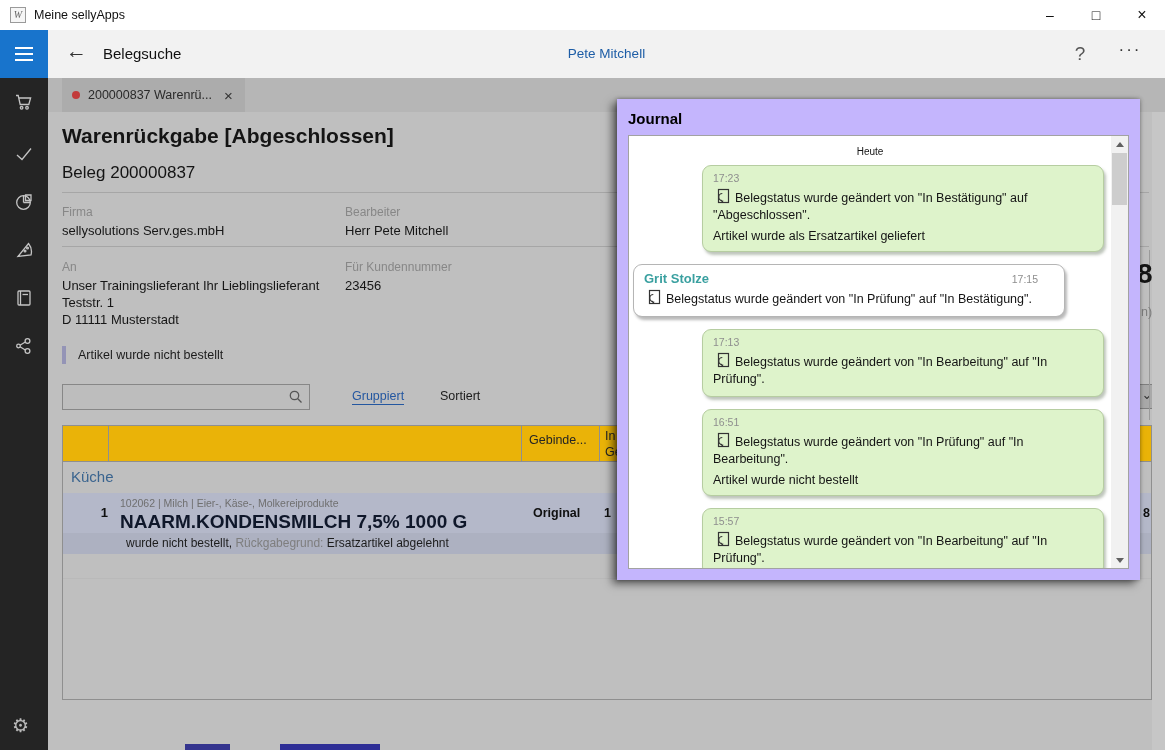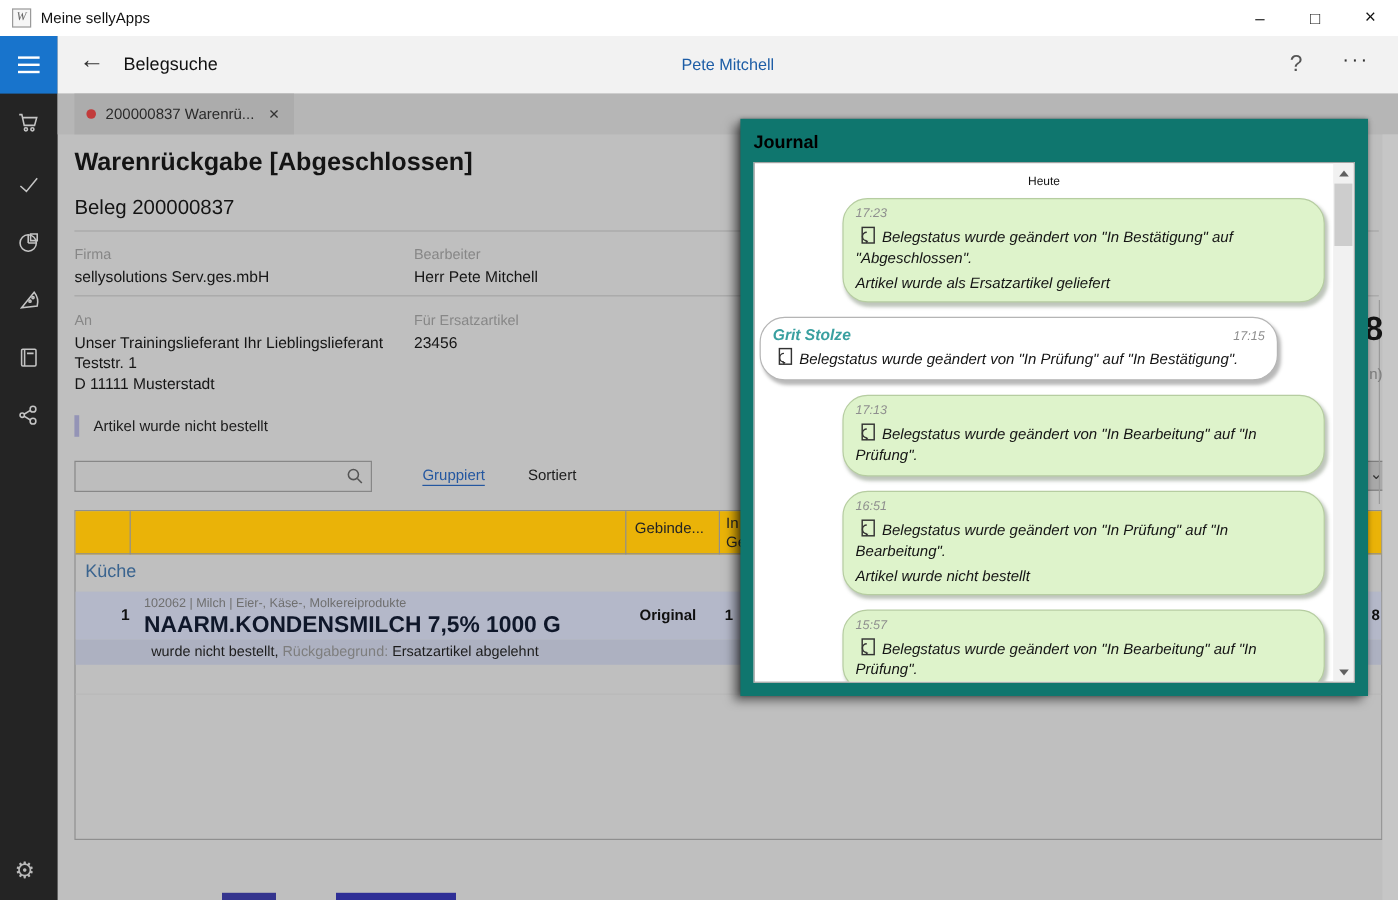--- a/index.html
+++ b/index.html
@@ -85,28 +85,28 @@
   .row-divider { position:absolute; left:0; top:152px; width:100%; height:1px; background:#b9b9b9; }
 
   
   .frag-big-num { position:absolute; left:1137px; top:258px; font-size:28px; font-weight:bold; color:#141414; }
   .frag-paren { position:absolute; left:1141px; top:305px; font-size:12.5px; color:#7e7e7e; }
   .frag-vline { position:absolute; left:1149px; top:250px; width:1px; height:170px; background:#9a9a9a; }
   .right-strip { position:absolute; left:1152px; top:112px; width:13px; height:638px; background:#c6c6c6; }
   .sliver { position:absolute; top:744px; height:6px; }
 
   
-  .dialog { position:absolute; left:617px; top:99px; width:523px; height:481px; background:#0f766e;
+  .dialog { position:absolute; left:617px; top:99px; width:523px; height:481px; background:#c4b5fd;
             box-shadow:-5px 4px 8px rgba(0,0,0,0.5), 0 0 4px rgba(0,0,0,0.4); z-index:50; }
   .dialog-title { position:absolute; left:11px; top:11px; font-size:15px; font-weight:bold; color:#000; }
   .scrollpane { position:absolute; left:11px; top:36px; width:501px; height:434px; border:1px solid #a2a2a2;
                 background:#fff; overflow:hidden; }
   .entries { position:absolute; left:0; top:0; right:17px; bottom:0; overflow:hidden; padding:6px 0 0 0; }
   .day-sep { text-align:center; font-size:10px; color:#141414; margin:4px 0 8px 0; }
-  .bubble { position:relative; border-radius:21px; padding:6px 10px 8px 10px; margin-bottom:12px;font-style:italic; }
+  .bubble { position:relative; border-radius:9px; padding:6px 26px 8px 10px; margin-bottom:12px; }
   .bubble.green { background:#def3cb; border:1px solid #b6cda1; box-shadow:2px 3px 3px rgba(70,90,60,0.35);
                   margin-left:auto; margin-right:7px; max-width:402px; }
   .bubble.white { background:#ffffff; border:1px solid #b5b5b5; box-shadow:2px 3px 3px rgba(0,0,0,0.28);
                   margin-right:auto; margin-left:4px; width:432px; }
   .bubble-time { font-size:10.5px; color:#8e8e8e; margin-bottom:4px; }
   .bubble-head { display:flex; justify-content:space-between; align-items:baseline; margin-bottom:3px; }
   .bubble-author { font-size:13px; font-weight:bold; color:#3aa0a0; }
   .bubble-head .bubble-time { margin-bottom:0; }
   .bubble-text { font-size:12.5px; color:#141414; line-height:17px; }
   .bubble-text svg { vertical-align:-4px; margin-right:5px; }
@@ -206,21 +206,21 @@
   <div class="fld-label" style="left:62px; top:205px;">Firma</div>
   <div class="fld-value" style="left:62px; top:222px;">sellysolutions Serv.ges.mbH</div>
   <div class="fld-label" style="left:345px; top:205px;">Bearbeiter</div>
   <div class="fld-value" style="left:345px; top:222px;">Herr Pete Mitchell</div>
   <div class="hline" style="left:62px; top:246px; width:1087px;"></div>
 
   <div class="fld-label" style="left:62px; top:260px;">An</div>
   <div class="fld-value" style="left:62px; top:277px;">Unser Trainingslieferant Ihr Lieblingslieferant</div>
   <div class="fld-value" style="left:62px; top:294px;">Teststr. 1</div>
   <div class="fld-value" style="left:62px; top:311px;">D 11111 Musterstadt</div>
-  <div class="fld-label" style="left:345px; top:260px;">Für Ersatzartikel</div>
+  <div class="fld-label" style="left:345px; top:260px;">Für Kundennummer</div>
   <div class="fld-value" style="left:345px; top:277px;">23456</div>
 
   <div class="note-bar"></div>
   <div class="note-text">Artikel wurde nicht bestellt</div>
 
   <div class="search-box">
     <span class="search-glyph">
       <svg width="16" height="16" viewBox="0 0 16 16">
           <circle cx="6.5" cy="6.5" r="4.2" fill="none" stroke="#555" stroke-width="1.3"></circle>
           <line x1="9.8" y1="9.8" x2="13.5" y2="13.5" stroke="#555" stroke-width="1.3"></line>

